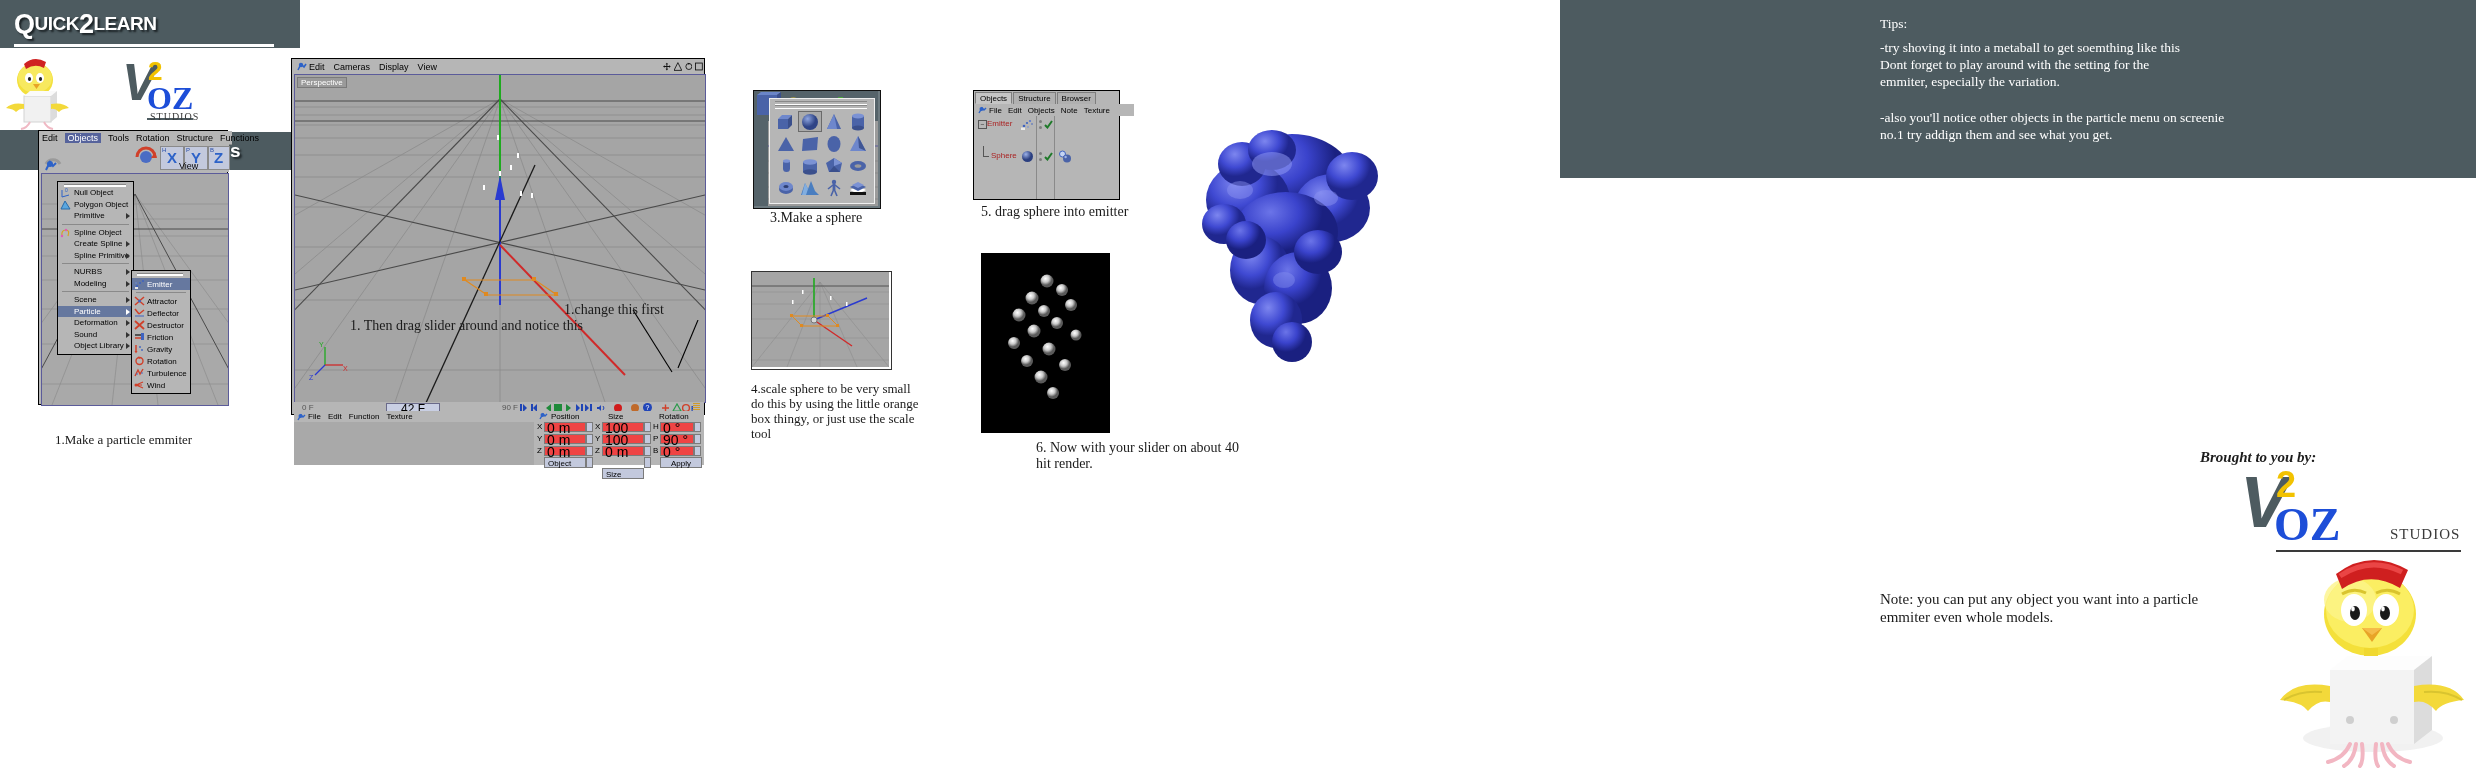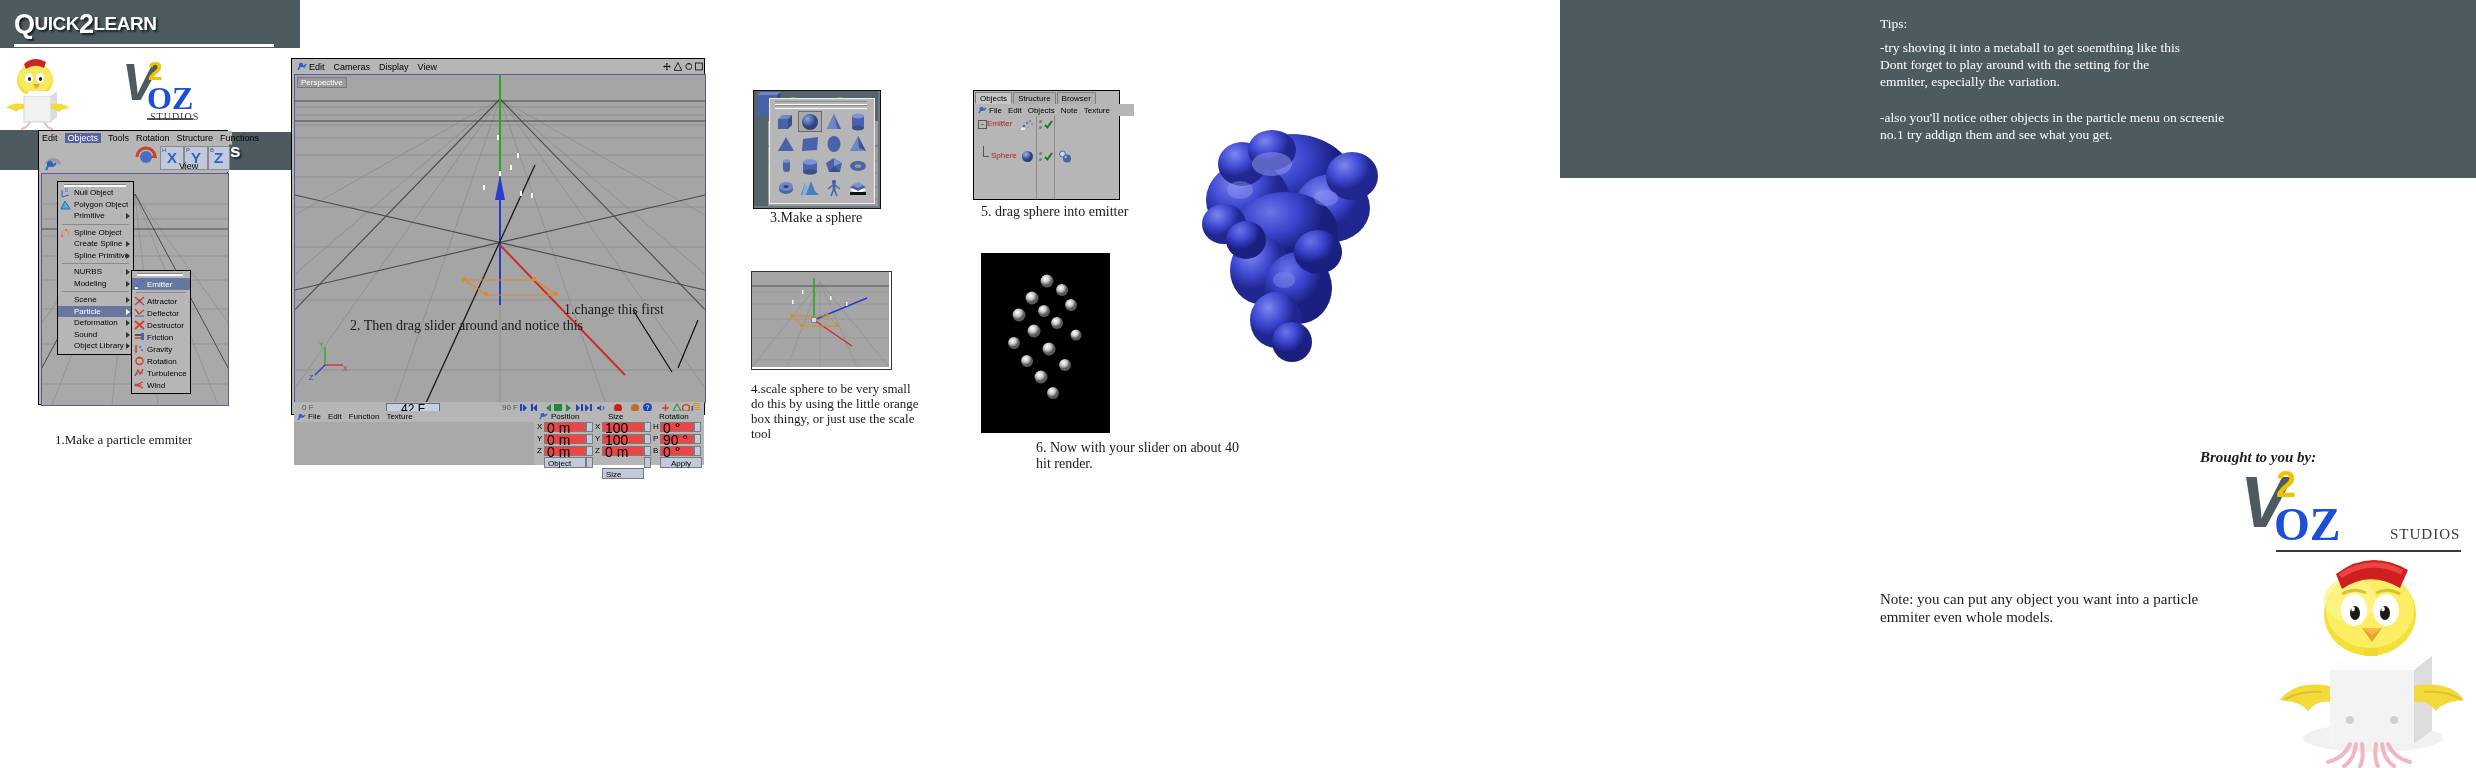--- a/index.html
+++ b/index.html
@@ -691,21 +691,21 @@
       <div class="abs combo" style="left:66px;top:46px;width:42px;">Size</div>
       <div class="abs spinner" style="left:108px;top:46px;height:11px;"></div>
       <div class="abs btn-apply" style="left:124px;top:46px;width:42px;">Apply</div>
     </div>
   </div>
 </div>
 
 <svg class="abs" style="left:580px;top:320px;" width="220" height="55" viewBox="0 0 220 55">
   <line x1="118" y1="0" x2="98" y2="48" stroke="#000" stroke-width="1.1"></line>
 </svg>
-<div class="abs hand" style="left:350px;top:318px;width:330px;font-size:14px;">2. Then drag slider around and notice this</div>
+<div class="abs hand" style="left:350px;top:318px;width:330px;font-size:14px;">1. Then drag slider around and notice this</div>
 
 <svg class="abs" style="left:620px;top:310px;" width="80" height="65" viewBox="0 0 80 65">
   <line x1="13" y1="0" x2="52" y2="62" stroke="#000" stroke-width="1.1"></line>
 </svg>
 <div class="abs hand" style="left:564px;top:302px;width:200px;font-size:14px;">1.change this first</div>
 
 <div class="abs" id="screen3">
   <div id="prim-back"></div>
 
   <svg class="abs" style="left:1px;top:1px;" width="124" height="115" viewBox="0 0 124 115">

